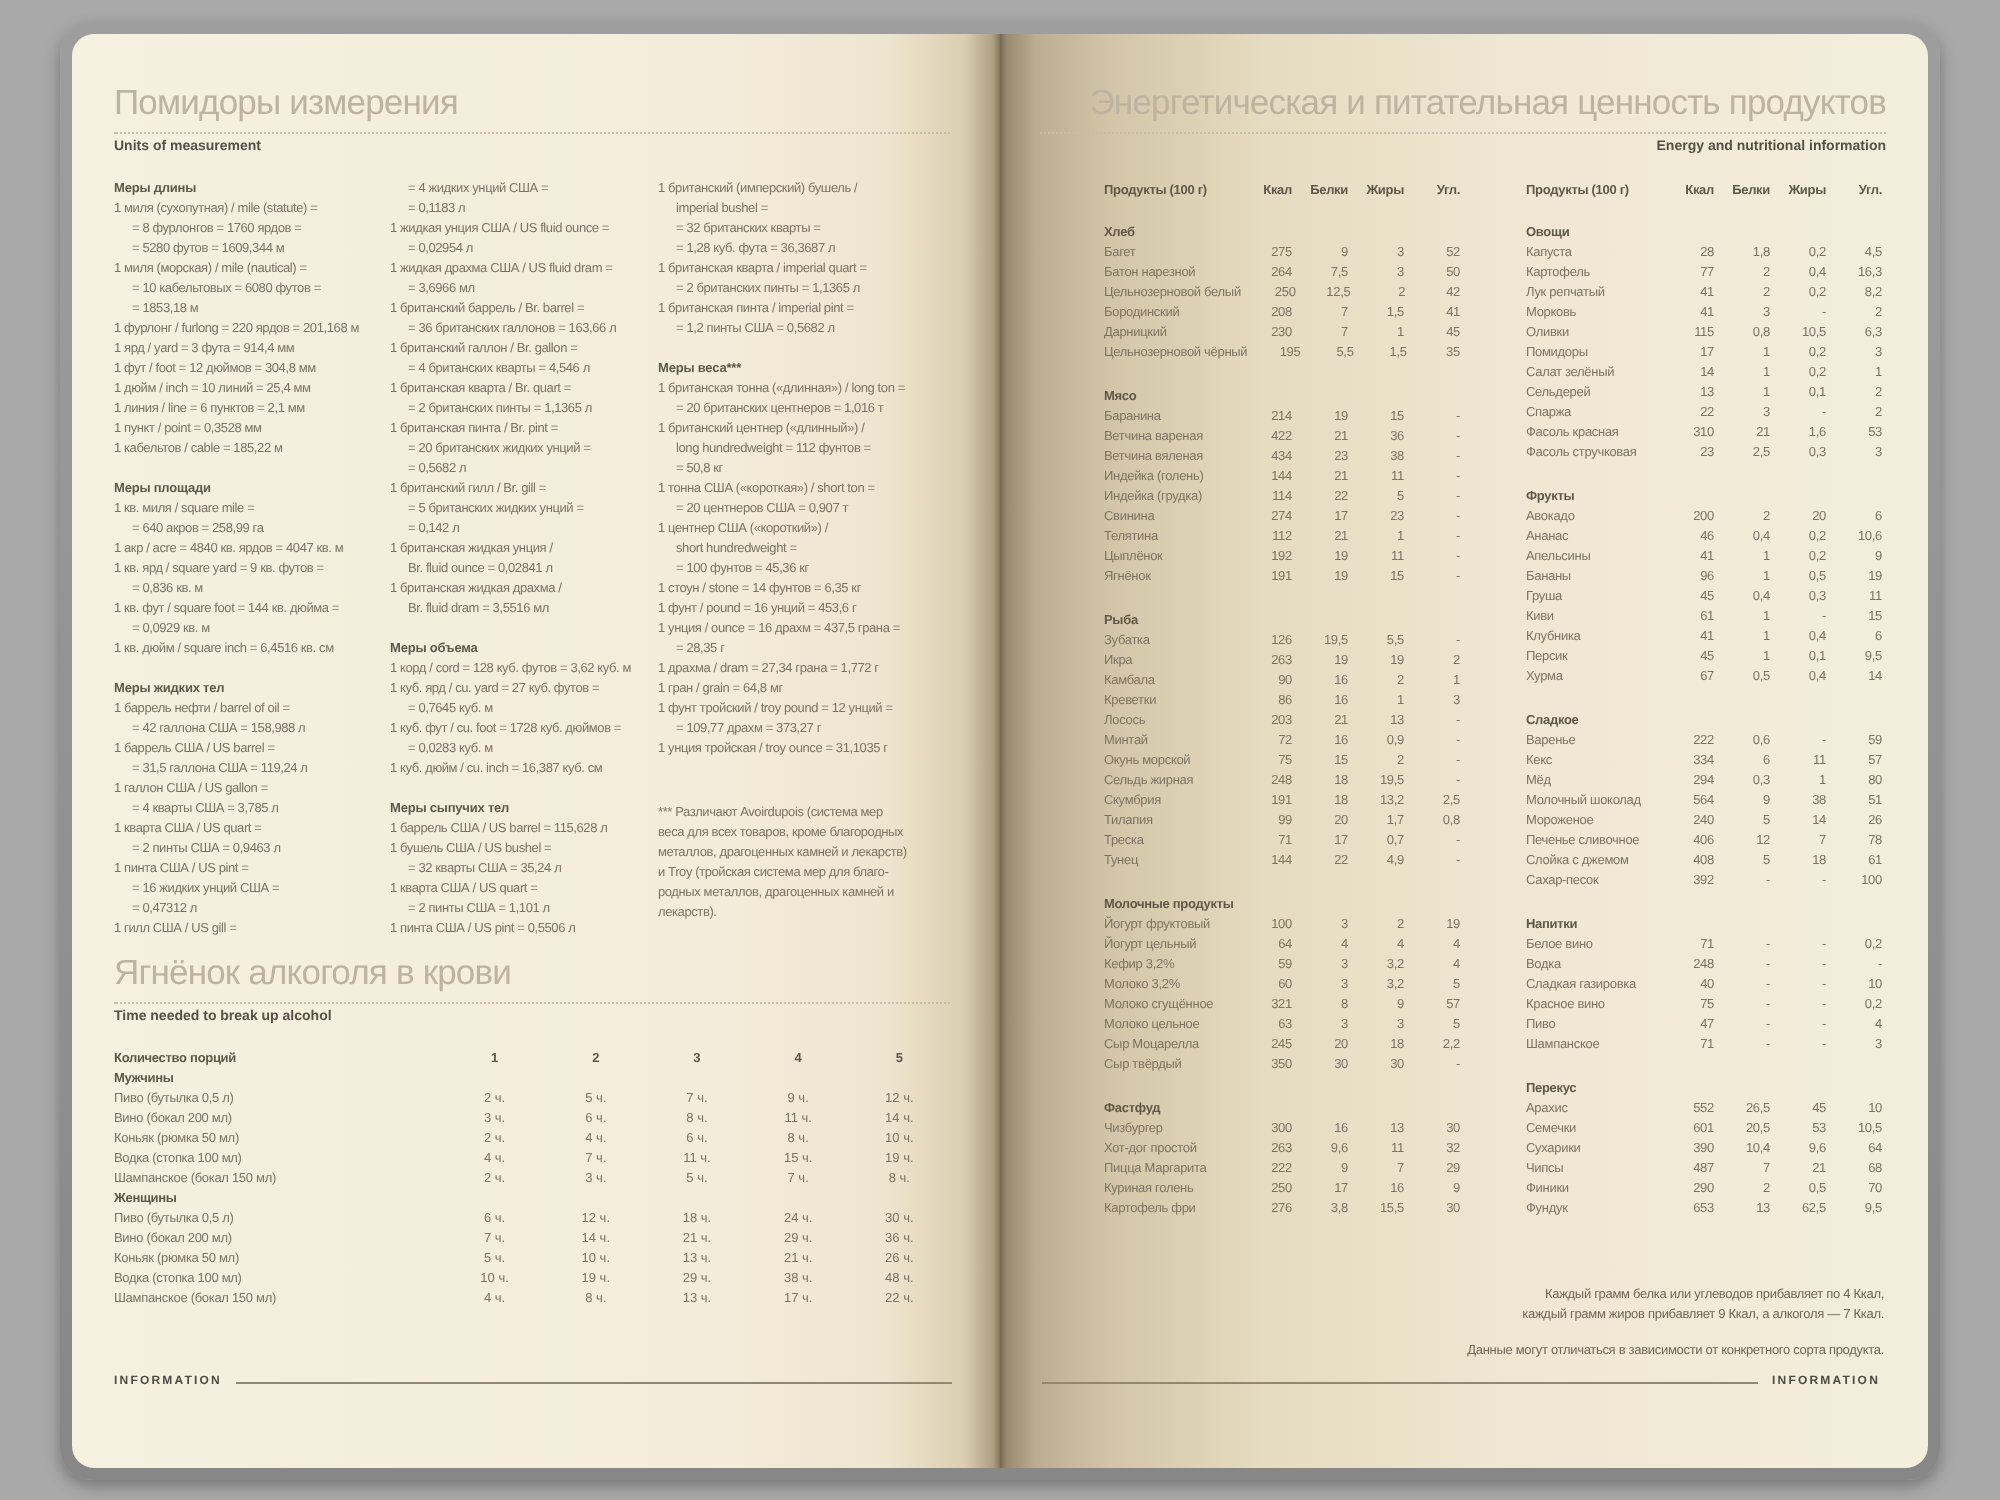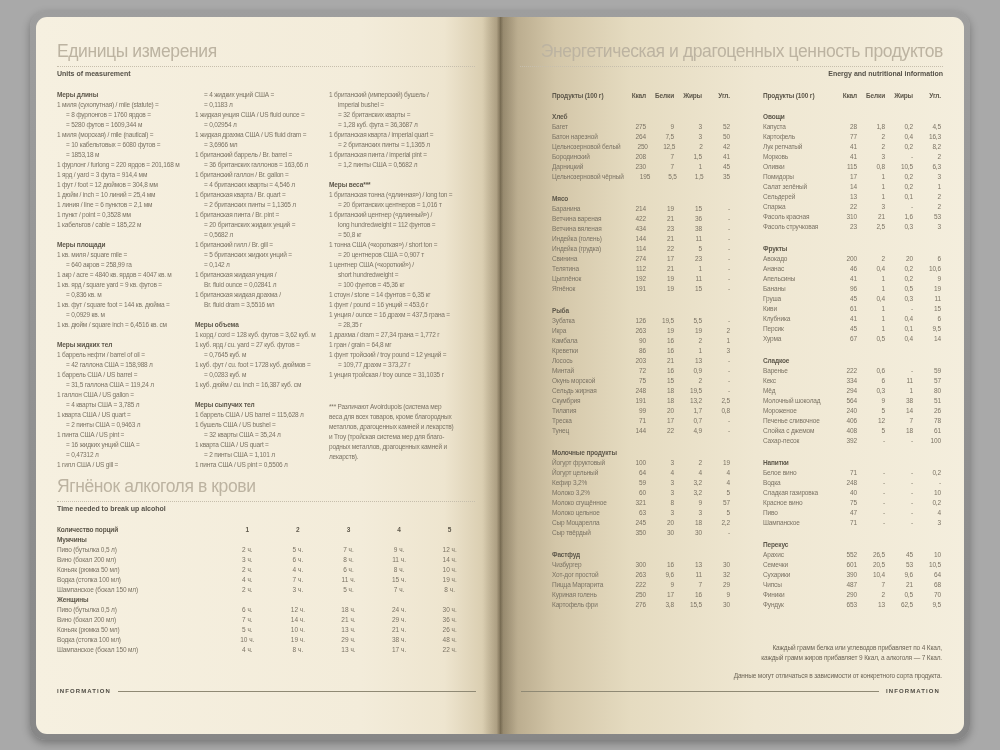--- a/index.html
+++ b/index.html
@@ -60,21 +60,21 @@
 </head>
 <body>
 
 <div class="stage">
   <div class="cover">
     <div class="pages">
 
       <div class="page page-left">
         <div class="content">
           <div class="sec-head">
-            <div class="sec-title">Единицы измерения</div>
+            <div class="sec-title">Помидоры измерения</div>
           </div>
           <div class="sec-sub">Units of measurement</div>
           <div class="units-cols" id="units-cols">
               <div class="units-col uc1">
                 <div class="units-block">
                   <div class="units-h">Меры длины</div>
                   <div class="units-line">1 миля (сухопутная) / mile (statute) =</div>
                   <div class="units-line ind">= 8 фурлонгов = 1760 ярдов =</div>
                   <div class="units-line ind">= 5280 футов = 1609,344 м</div>
                   <div class="units-line">1 миля (морская) / mile (nautical) =</div>
@@ -309,21 +309,21 @@
 
         <div class="pfooter">
           <span>INFORMATION</span>
           <span class="frule"></span>
         </div>
       </div>
 
       <div class="page page-right">
         <div class="rcontent">
           <div class="sec-head right-al">
-            <div class="sec-title">Энергетическая и драгоценных ценность продуктов</div>
+            <div class="sec-title">Энергетическая и питательная ценность продуктов</div>
           </div>
           <div class="sec-sub right-al">Energy and nutritional information</div>
         </div>
 
         <div class="ntable nt1" id="ntable1">
             <div class="nrow nhead">
               <div class="nlabel">Продукты (100 г)</div>
               <div class="ncell">Ккал</div>
               <div class="ncell">Белки</div>
               <div class="ncell">Жиры</div>

